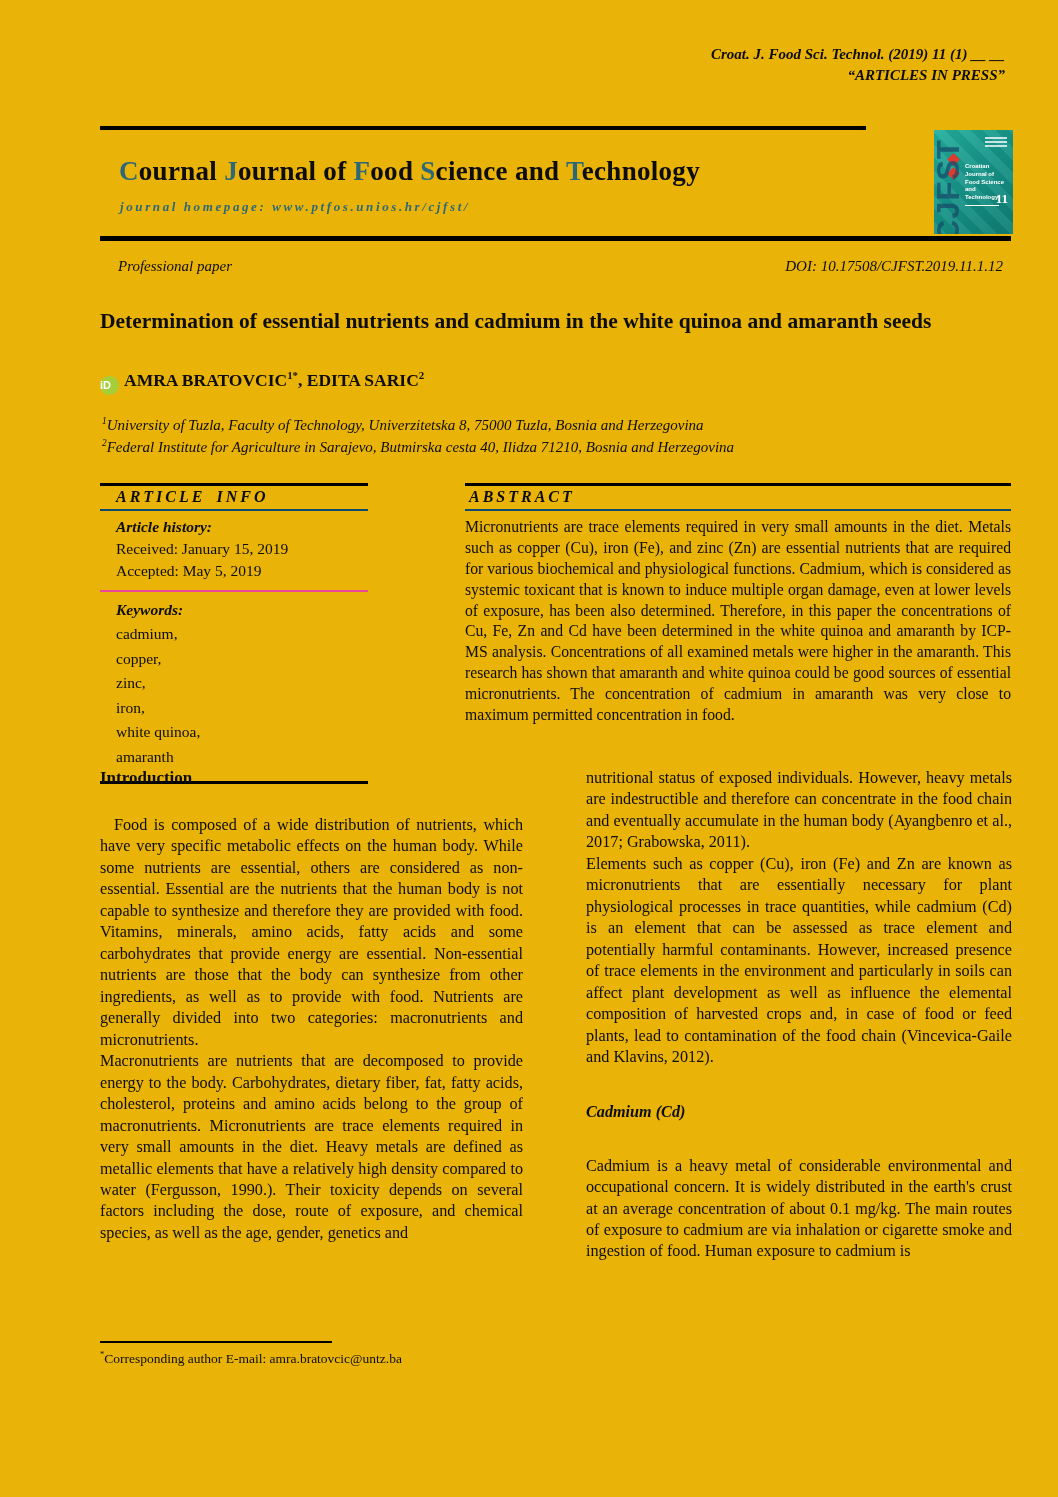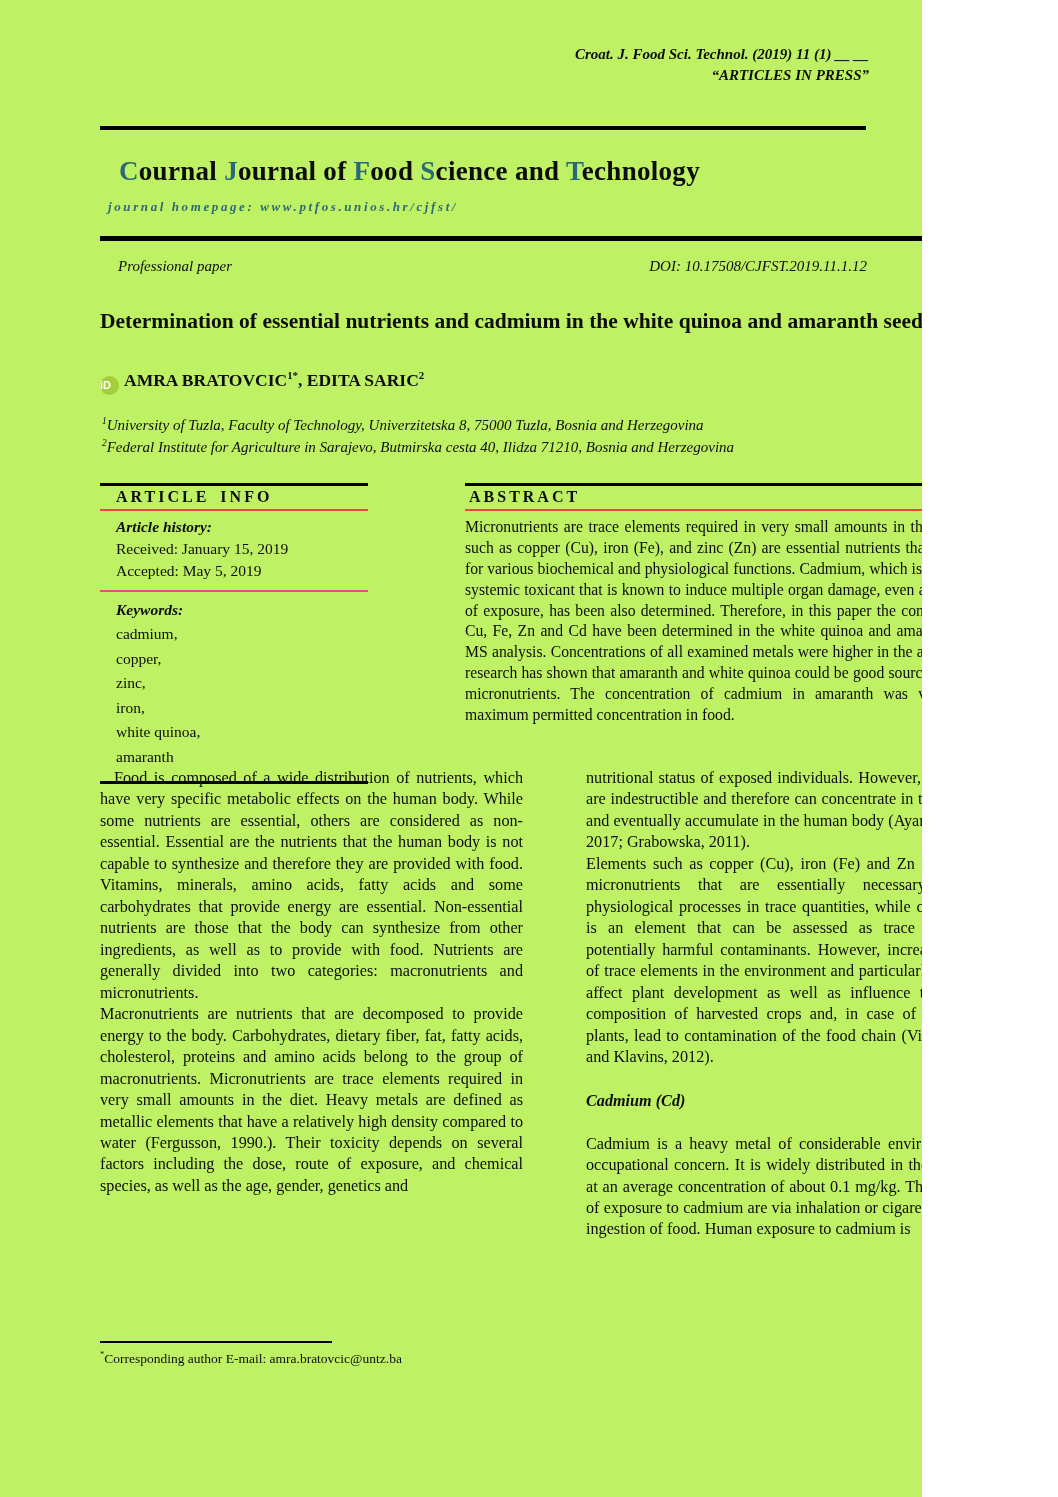--- a/index.html
+++ b/index.html
@@ -1,27 +1,27 @@
 <!DOCTYPE html>
 <html><head>
 <meta charset="utf-8">
 <style>
   html,body { margin:0; padding:0; background:#ffffff; }
   #page {
-    position:relative; width:922px; height:1497px; background:#bef264;
+    position:relative; width:1058px; height:1497px; background:#eab308;
     font-family:"Liberation Serif", serif; color:#0d0d0d; overflow:hidden;
   }
   
   .jref { position:absolute; top:44px; right:53px; text-align:right;
           font-style:italic; font-weight:bold; font-size:15px; line-height:1.4; }
   
   .rule-top { position:absolute; left:100px; top:126px; width:766px; height:4px; background:#000; }
   .masthead-title { position:absolute; left:119px; top:156px; font-size:27px; font-weight:bold; letter-spacing:0.3px; }
   .masthead-title .accent { color:#2d6878; }
-  .homepage { position:absolute; left:108px; top:199px; font-size:13px; font-weight:bold;
+  .homepage { position:absolute; left:120px; top:199px; font-size:13px; font-weight:bold;
               font-style:italic; color:#2d6878; letter-spacing:2.6px; text-decoration:none; }
   .rule-mid { position:absolute; left:100px; top:236px; width:911px; height:5px; background:#000; }
   
   .cover { position:absolute; left:934px; top:130px; width:79px; height:104px;
            background:linear-gradient(135deg,#23b09e 0%,#17968a 45%,#0e7e73 100%); overflow:hidden; }
   .cover-stripes { position:absolute; inset:0;
            background:repeating-linear-gradient(45deg, rgba(255,255,255,0.06) 0 9px, rgba(0,0,0,0.05) 9px 18px); }
   .cover-meta { position:absolute; top:7px; right:6px; width:22px; }
   .cover-meta i { display:block; height:2px; margin-bottom:2px; background:rgba(255,255,255,0.75); }
   .cover-d1,.cover-d2 { position:absolute; left:15px; width:9px; height:9px; background:#e03a2f; transform:rotate(45deg); }
@@ -43,35 +43,35 @@
   .authors { position:absolute; left:100px; top:369px; font-size:17.5px; font-weight:bold; }
   .orcid { display:inline-block; width:19px; height:19px; border-radius:50%; background:#a6ce39;
            color:#fff; font-family:"Liberation Sans", sans-serif; font-size:11px; font-weight:bold;
            text-align:left; line-height:19px; vertical-align:-3px; margin-right:5px; }
   .affil { position:absolute; left:102px; top:415px; font-style:italic; font-size:15px; line-height:1.45; }
   sup { font-size:0.62em; }
   
   .info-left  { position:absolute; left:100px; top:483px; width:268px; }
   .info-right { position:absolute; left:465px; top:483px; width:546px; }
   .sec-head { font-weight:bold; font-size:16px; letter-spacing:3px; word-spacing:4px;
-              border-top:3px solid #000; border-bottom:2px solid #ef4444; padding:2px 0 3px 16px; }
+              border-top:3px solid #000; border-bottom:2px solid #0c4a6e; padding:2px 0 3px 16px;font-style:italic; }
   .info-right .sec-head { padding-left:4px; }
   .history { padding:5px 0 8px 16px; border-bottom:2px solid #ec4899; font-size:15.5px; line-height:1.42; }
   .hist-label { font-weight:bold; font-style:italic; }
   .keywords { padding:6px 0 12px 16px; border-bottom:3px solid #000; font-size:15.5px; line-height:1.58; }
   .kw-label { font-weight:bold; font-style:italic; }
   .abstract-text { padding-top:6px; font-size:15.7px; line-height:1.33; text-align:justify; }
   
   .col { font-size:16.2px; }
   .col p { margin:0; line-height:1.325; text-align:justify; }
   .col-left  { position:absolute; left:100px; top:768px; width:423px; }
   .col-right { position:absolute; left:586px; top:768px; width:426px; }
   .intro-head { font-weight:bold; font-size:17px; margin:0 0 27px 0; }
   .intro-paragraphs p:first-child { text-indent:14px; }
-  .sub-head { font-style:italic; font-size:16.2px; margin:23px 0; }
+  .sub-head { font-style:italic; font-size:16.2px; margin:34px 0; }
   
   .footnote-rule { position:absolute; left:100px; top:1341px; width:232px; height:2px; background:#000; }
   .footnote { position:absolute; left:100px; top:1350px; font-size:13.5px; }
 </style>
 </head>
 <body>
 
 <div id="page">
 
   <div class="jref">
@@ -134,20 +134,21 @@
         </div>
     </div>
   </div>
 
   <div class="info-right">
     <div class="sec-head">ABSTRACT</div>
     <div class="abstract-text">Micronutrients are trace elements required in very small amounts in the diet. Metals such as copper (Cu), iron (Fe), and zinc (Zn) are essential nutrients that are required for various biochemical and physiological functions. Cadmium, which is considered as systemic toxicant that is known to induce multiple organ damage, even at lower levels of exposure, has been also determined. Therefore, in this paper the concentrations of Cu, Fe, Zn and Cd have been determined in the white quinoa and amaranth by ICP-MS analysis. Concentrations of all examined metals were higher in the amaranth. This research has shown that amaranth and white quinoa could be  good sources of essential micronutrients. The concentration of cadmium in amaranth was very close to maximum permitted concentration in food.</div>
   </div>
 
   <div class="col col-left">
+    <h2 class="intro-head">Introduction</h2>
     <div class="intro-paragraphs">
         <p>Food is composed of a wide distribution of nutrients, which have very specific metabolic effects on the human body. While some nutrients are essential, others are considered as non-essential. Essential are the nutrients that the human body is not capable to  synthesize and therefore they are provided with  food. Vitamins, minerals, amino acids, fatty acids and some carbohydrates that provide energy are essential. Non-essential nutrients are those that the body can synthesize from other ingredients, as well as to provide with  food. Nutrients are generally divided into two categories: macronutrients and micronutrients.</p>
         <p>Macronutrients are nutrients that are decomposed to provide energy to the body. Carbohydrates, dietary fiber, fat, fatty acids, cholesterol, proteins and amino acids belong to the group of macronutrients. Micronutrients are trace elements required in very small amounts in the diet. Heavy metals are defined as metallic elements that have a relatively high density compared to water (Fergusson, 1990.). Their toxicity depends on several factors including the dose, route of exposure, and chemical species, as well as the age, gender, genetics and</p>
       </div>
   </div>
 
   <div class="col col-right">
     <div>
         <p>nutritional status of exposed individuals. However, heavy metals are indestructible and therefore can concentrate in the food chain and eventually accumulate in the human body (Ayangbenro et al., 2017; Grabowska, 2011).</p>
         <p>Elements such as copper (Cu), iron (Fe) and Zn are known as micronutrients that are essentially necessary for plant physiological processes in trace quantities, while cadmium (Cd) is an element that can be assessed as trace element and potentially harmful contaminants. However, increased presence of trace elements in the environment and particularly in soils can affect plant development as well as  influence the elemental composition of harvested crops and, in case of food or feed plants,  lead to contamination of the food chain (Vincevica-Gaile and Klavins, 2012).</p>

